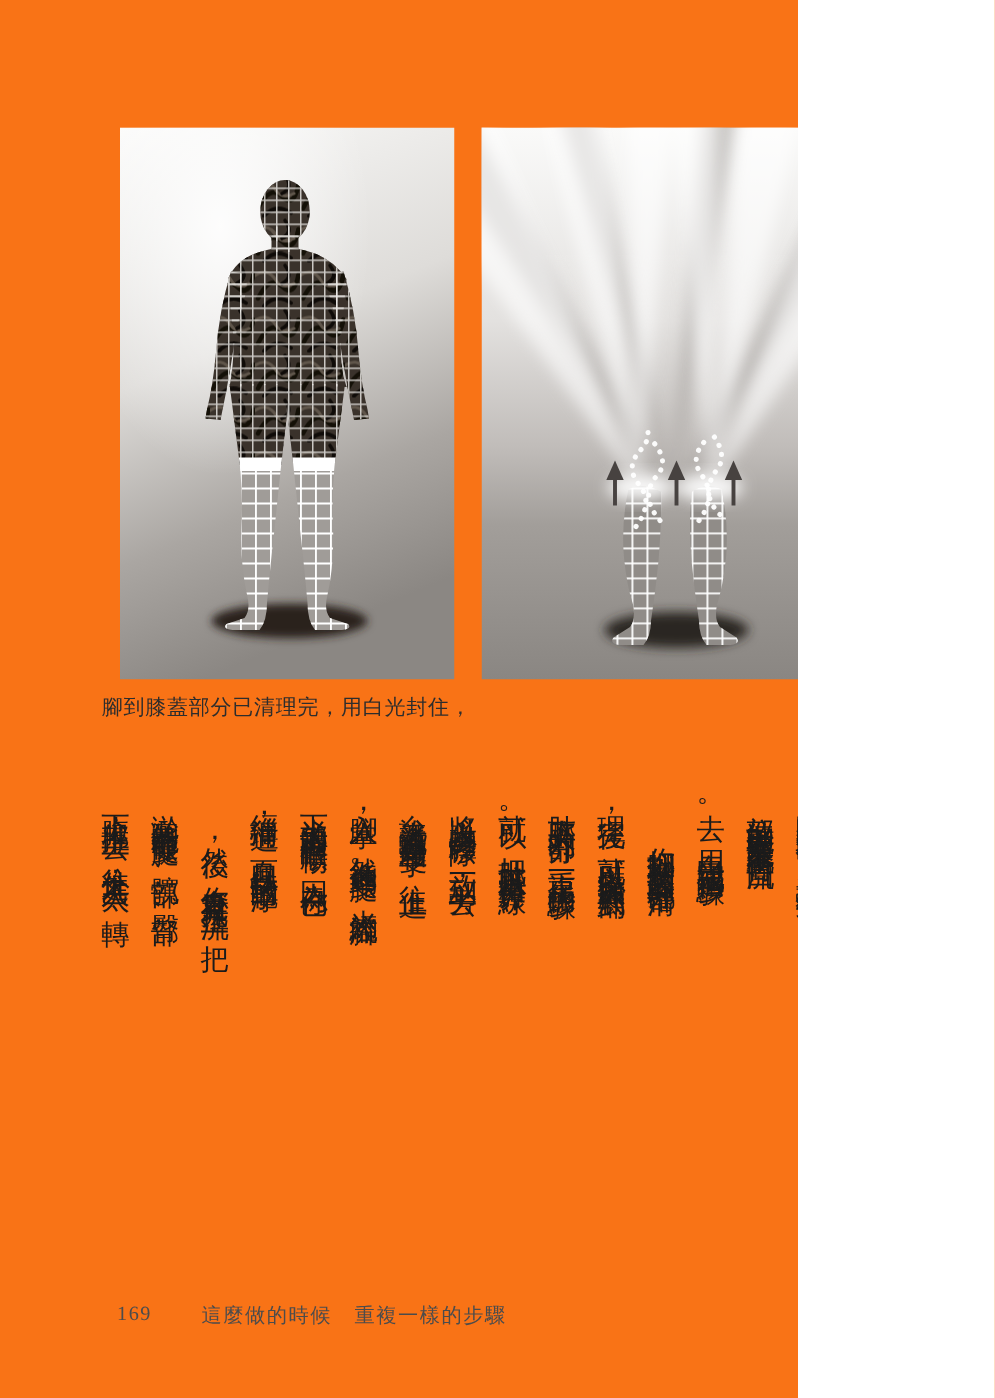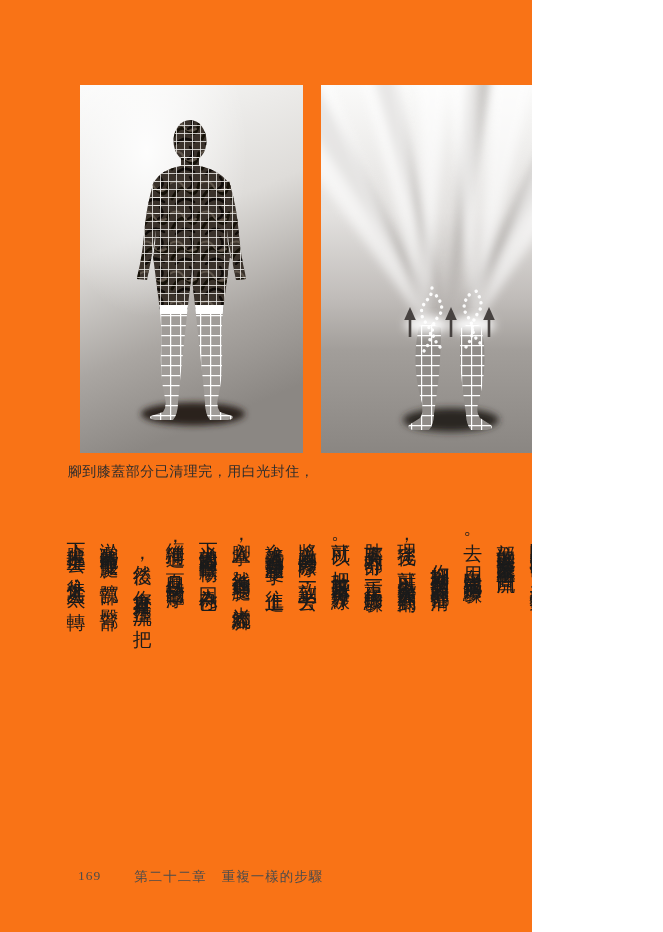--- a/index.html
+++ b/index.html
@@ -182,17 +182,17 @@
     <div class="col">入腳掌，然後進到雙腿。光流經腳</div>
     <div class="col">下半部的過程會很順暢，因為你已</div>
     <div class="col">經清理過，而且保持它的乾淨了。</div>
     <div class="col">　然後，你會看見光往上流，把</div>
     <div class="col">淤塞的能量從雙腿、髖部、臀部、</div>
     <div class="col">下腹部推上去，往外進入乙太，轉</div>
   </main>
 
   <footer class="footer">
     <span class="num">169</span>
-    <span class="chap">第二十二章</span>
+    <span class="chap">這麼做的時候</span>
     <span class="title">重複一樣的步驟</span>
   </footer>
 
 </div>
 
 </body></html>

